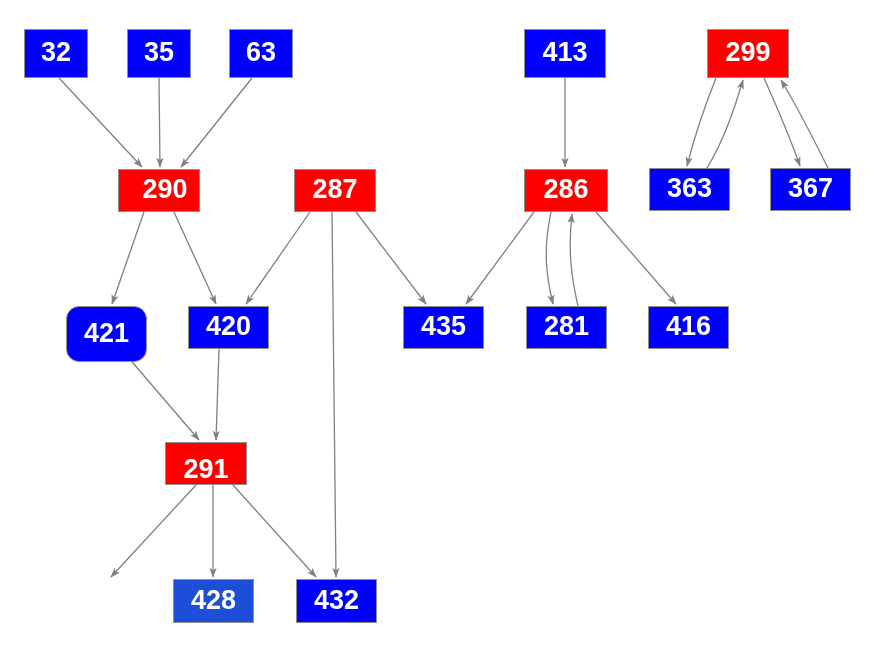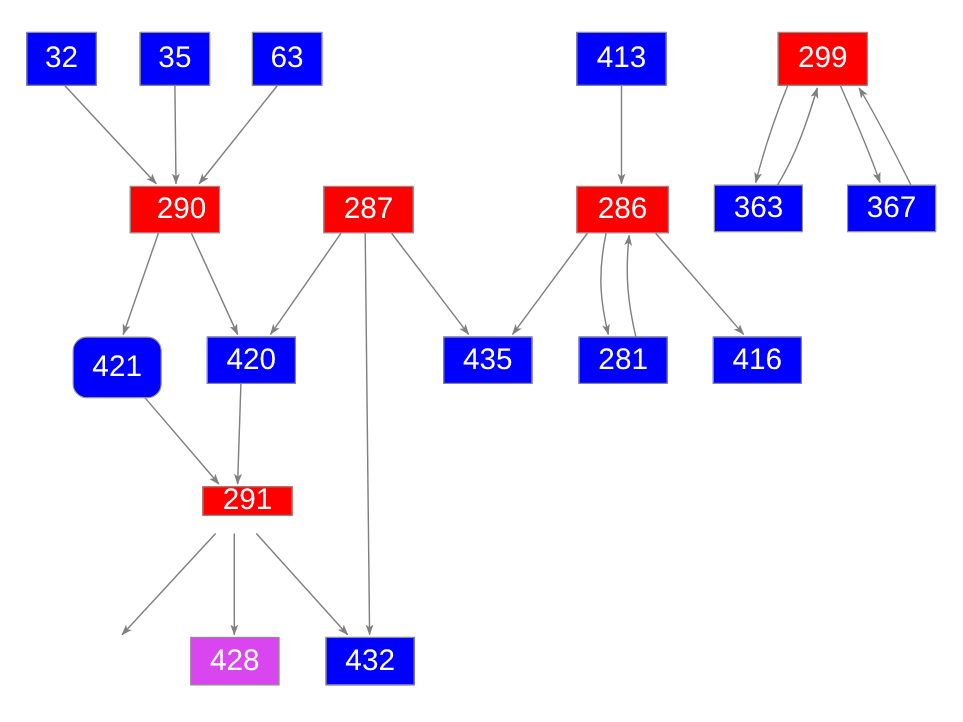--- a/index.html
+++ b/index.html
@@ -9,20 +9,21 @@
   }
   body {
     font-family: "Liberation Sans", sans-serif;
   }
   #graph-canvas {
     position: relative;
     width: 875px;
     height: 656px;
     background: #ffffff;
     overflow: hidden;
+    font-weight: bold;
   }
   #edge-layer {
     position: absolute;
     left: 0;
     top: 0;
     width: 875px;
     height: 656px;
   }
   .node {
     position: absolute;
@@ -172,24 +173,24 @@
   <div class="node" style="left:403px; top:306px; width:81px; height:43px; background:#0000FF;">
     <span class="node-label">435</span>
   </div>
   <div class="node" style="left:526px; top:306px; width:81px; height:43px; background:#0000FF;">
     <span class="node-label">281</span>
   </div>
   <div class="node" style="left:648px; top:306px; width:81px; height:43px; background:#0000FF;">
     <span class="node-label">416</span>
   </div>
 
-  <div class="node" style="left:184px; top:442px; width:82px; height:27px; background:#FF0000;">
+  <div class="node" style="left:165px; top:442px; width:82px; height:43px; background:#FF0000;align-items:flex-end;">
     <span class="node-label">291</span>
   </div>
 
-  <div class="node" style="left:173px; top:579px; width:81px; height:44px; background:#d946ef;">
+  <div class="node" style="left:173px; top:579px; width:81px; height:44px; background:#1d4ed8;">
     <span class="node-label">428</span>
   </div>
   <div class="node" style="left:296px; top:579px; width:81px; height:44px; background:#0000FF;">
     <span class="node-label">432</span>
   </div>
 
 </div>
 
 </body></html>

